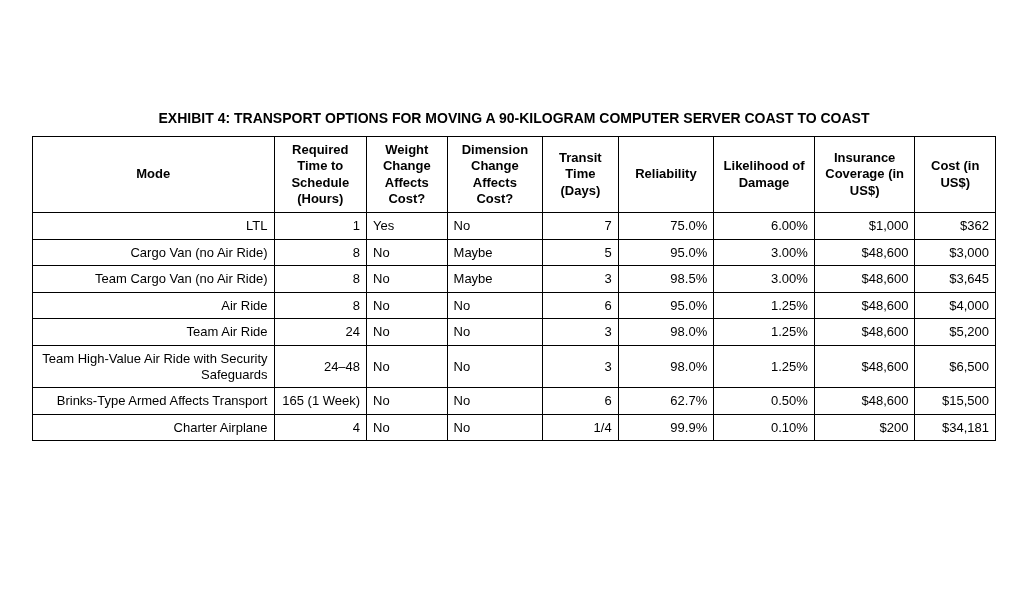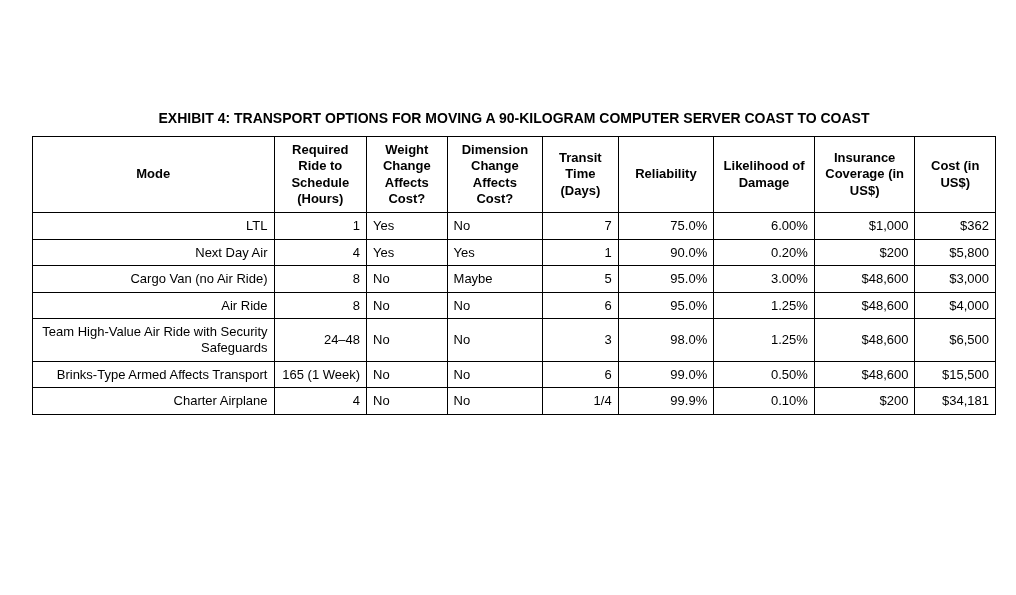--- a/index.html
+++ b/index.html
@@ -73,21 +73,21 @@
         <col class="c-dim">
       <col class="c-tt">
         <col class="c-rel">
         <col class="c-dmg">
         <col class="c-ins">
         <col class="c-cost">
     </colgroup>
     <thead>
       <tr>
         <th>Mode</th>
-        <th>Required Ride to Schedule (Hours)</th>
+        <th>Required Time to Schedule (Hours)</th>
         <th>Weight Change Affects Cost?</th>
         <th>Dimension Change Affects Cost?</th>
         <th>Transit Time (Days)</th>
         <th>Reliability</th>
         <th>Likelihood of Damage</th>
         <th>Insurance Coverage (in US$)</th>
         <th>Cost (in US$)</th>
       </tr>
     </thead>
     <tbody id="tbody">
@@ -96,70 +96,81 @@
           <td class="num">1</td>
           <td class="center">Yes</td>
           <td class="center">No</td>
           <td class="num">7</td>
           <td class="num">75.0%</td>
           <td class="num">6.00%</td>
           <td class="num">$1,000</td>
           <td class="num">$362</td>
         </tr>
         <tr>
-          <td class="mode">Next Day Air</td>
-          <td class="num">4</td>
-          <td class="center">Yes</td>
-          <td class="center">Yes</td>
-          <td class="num">1</td>
-          <td class="num">90.0%</td>
-          <td class="num">0.20%</td>
-          <td class="num">$200</td>
-          <td class="num">$5,800</td>
-        </tr>
-        <tr>
           <td class="mode">Cargo Van (no Air Ride)</td>
           <td class="num">8</td>
           <td class="center">No</td>
           <td class="center">Maybe</td>
           <td class="num">5</td>
           <td class="num">95.0%</td>
           <td class="num">3.00%</td>
           <td class="num">$48,600</td>
           <td class="num">$3,000</td>
         </tr>
         <tr>
+          <td class="mode">Team Cargo Van (no Air Ride)</td>
+          <td class="num">8</td>
+          <td class="center">No</td>
+          <td class="center">Maybe</td>
+          <td class="num">3</td>
+          <td class="num">98.5%</td>
+          <td class="num">3.00%</td>
+          <td class="num">$48,600</td>
+          <td class="num">$3,645</td>
+        </tr>
+        <tr>
           <td class="mode">Air Ride</td>
           <td class="num">8</td>
           <td class="center">No</td>
           <td class="center">No</td>
           <td class="num">6</td>
           <td class="num">95.0%</td>
           <td class="num">1.25%</td>
           <td class="num">$48,600</td>
           <td class="num">$4,000</td>
+        </tr>
+        <tr>
+          <td class="mode">Team Air Ride</td>
+          <td class="num">24</td>
+          <td class="center">No</td>
+          <td class="center">No</td>
+          <td class="num">3</td>
+          <td class="num">98.0%</td>
+          <td class="num">1.25%</td>
+          <td class="num">$48,600</td>
+          <td class="num">$5,200</td>
         </tr>
         <tr>
           <td class="mode">Team High-Value Air Ride with Security Safeguards</td>
           <td class="num">24–48</td>
           <td class="center">No</td>
           <td class="center">No</td>
           <td class="num">3</td>
           <td class="num">98.0%</td>
           <td class="num">1.25%</td>
           <td class="num">$48,600</td>
           <td class="num">$6,500</td>
         </tr>
         <tr>
           <td class="mode">Brinks-Type Armed Affects Transport</td>
           <td class="num">165 (1 Week)</td>
           <td class="center">No</td>
           <td class="center">No</td>
           <td class="num">6</td>
-          <td class="num">99.0%</td>
+          <td class="num">62.7%</td>
           <td class="num">0.50%</td>
           <td class="num">$48,600</td>
           <td class="num">$15,500</td>
         </tr>
         <tr>
           <td class="mode">Charter Airplane</td>
           <td class="num">4</td>
           <td class="center">No</td>
           <td class="center">No</td>
           <td class="num">1/4</td>

